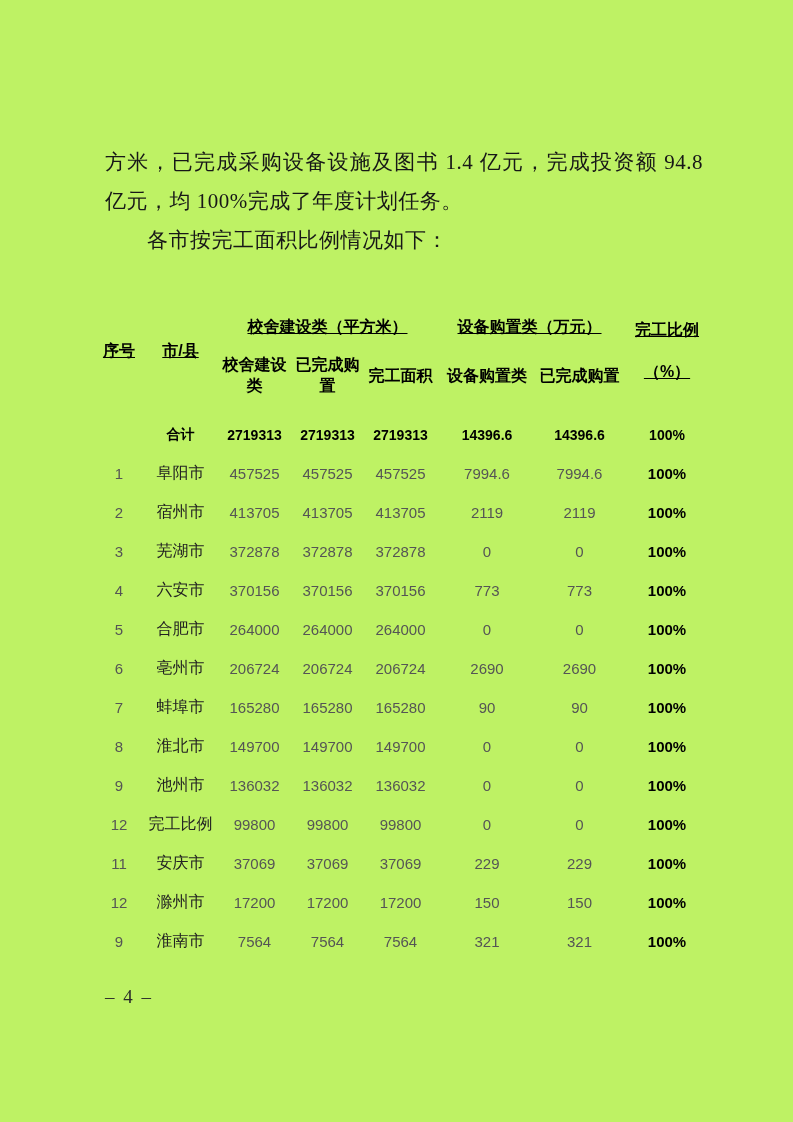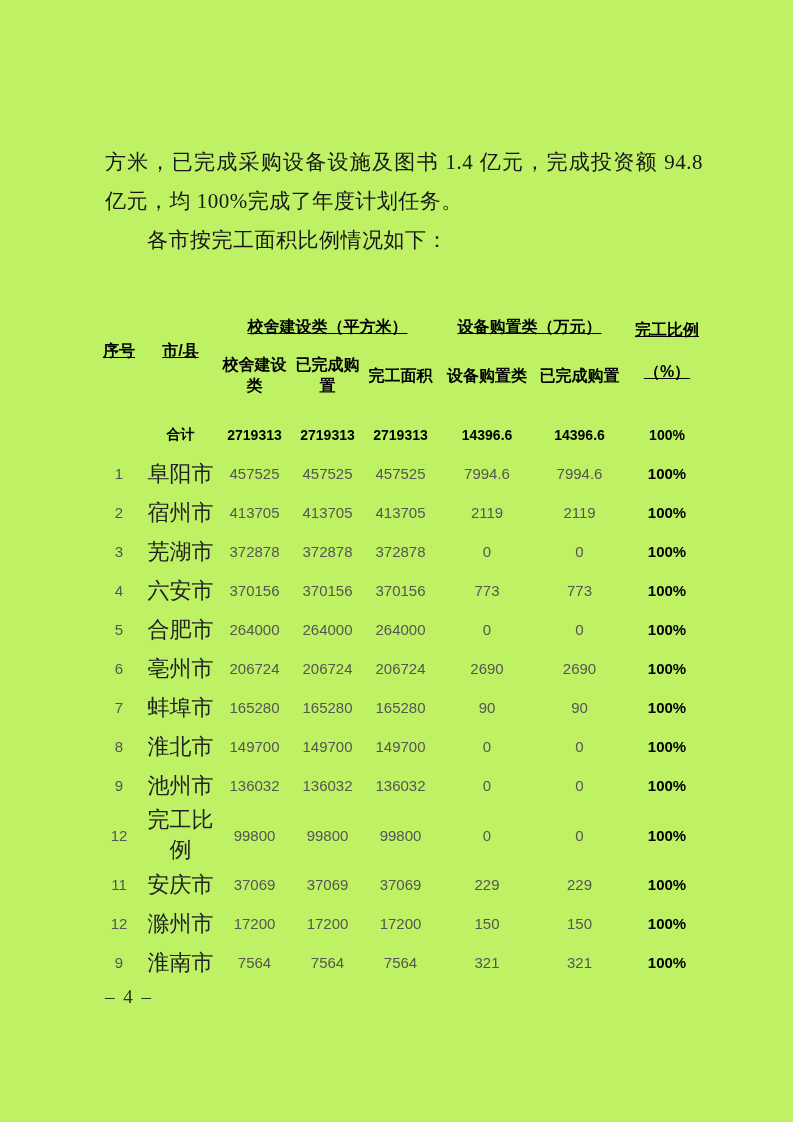--- a/index.html
+++ b/index.html
@@ -54,21 +54,21 @@
   }
   .stat-table td {
     height: 39px;
     text-align: center;
     vertical-align: middle;
     font-size: 15px;
     color: #555;
     padding: 0;
   }
   .stat-table td.city {
-    font-size: 22px;
+    font-size: 16px;
     color: #222;
     font-family: "Liberation Serif", serif;
   }
   .stat-table td.ratio {
     font-weight: 700;
     color: #000;
   }
   .stat-table tr.total-row td {
     font-weight: 700;
     color: #000;

